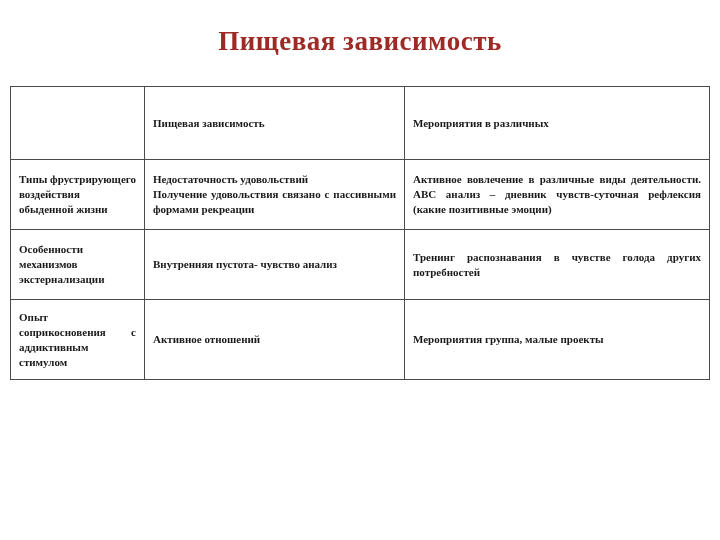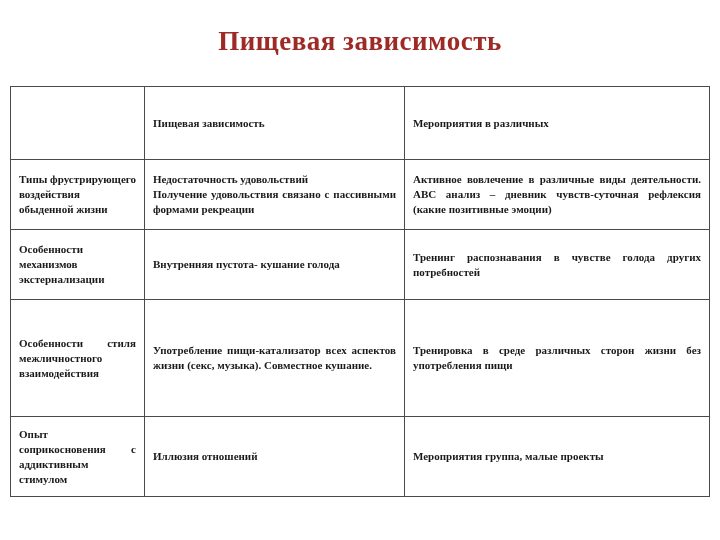--- a/index.html
+++ b/index.html
@@ -83,31 +83,26 @@
 
       <tr class="r1">
         <td>Типы фрустрирующего воздействия обыденной жизни</td>
         <td>Недостаточность удовольствий
 Получение удовольствия связано с пассивными формами рекреации</td>
         <td>Активное вовлечение в различные виды деятельности. АВС анализ – дневник чувств-суточная рефлексия (какие позитивные эмоции)</td>
       </tr>
 
       <tr class="r2">
         <td>Особенности механизмов экстернализации</td>
-        <td>Внутренняя пустота- кушание голода</td>
+        <td>Внутренняя пустота- чувство анализ</td>
         <td>Тренинг распознавания в чувстве голода других потребностей</td>
       </tr>
 
-      <tr class="r3">
-        <td>Особенности стиля межличностного взаимодействия</td>
-        <td>Употребление пищи-катализатор всех аспектов жизни (секс, музыка). Совместное кушание.</td>
-        <td>Тренировка в среде различных сторон жизни без употребления пищи</td>
-      </tr>
 
       <tr class="r4">
         <td>Опыт соприкосновения с аддиктивным стимулом</td>
-        <td>Иллюзия отношений</td>
+        <td>Активное отношений</td>
         <td>Мероприятия группа, малые проекты</td>
       </tr>
     </tbody>
   </table>
 
 </div>
 
 </body></html>

